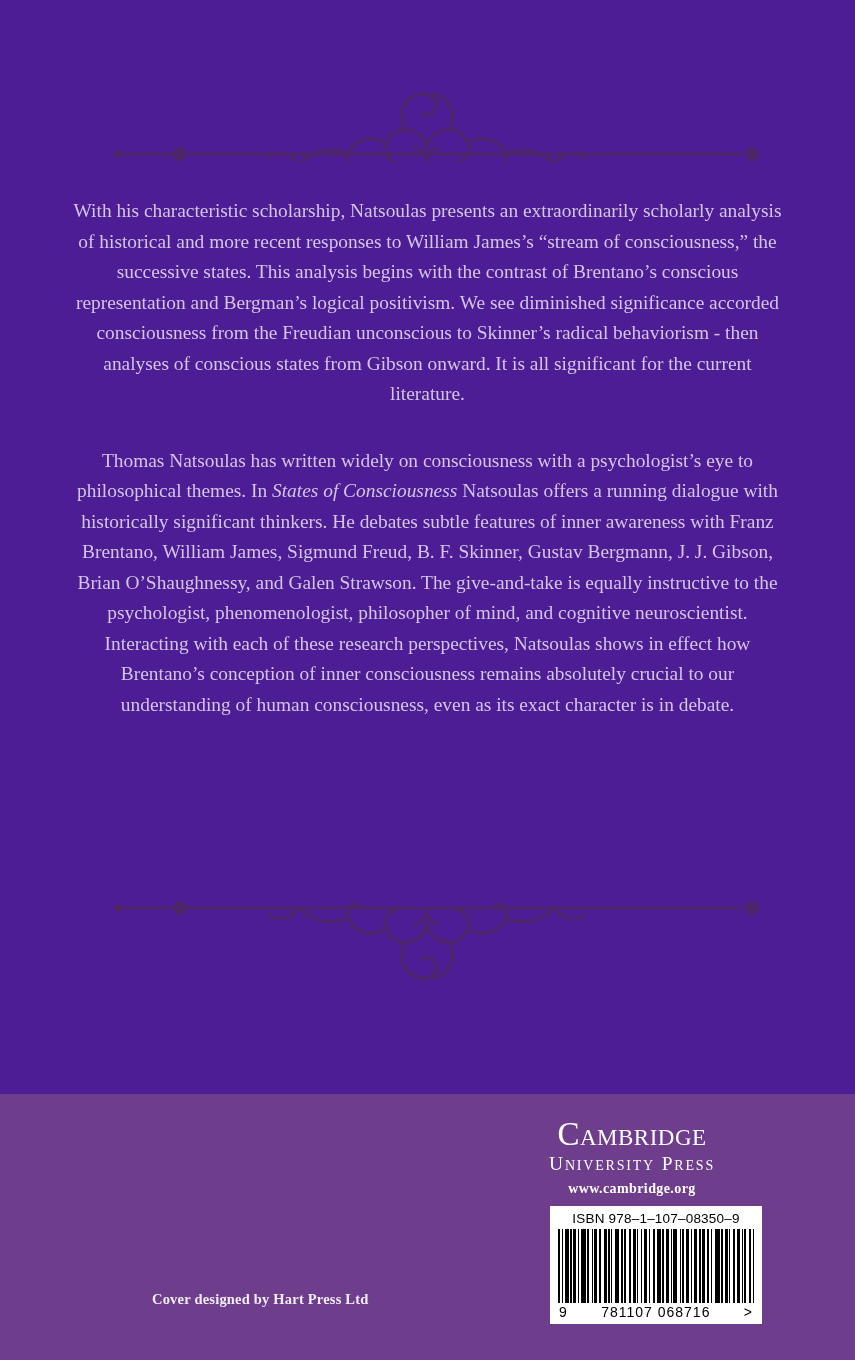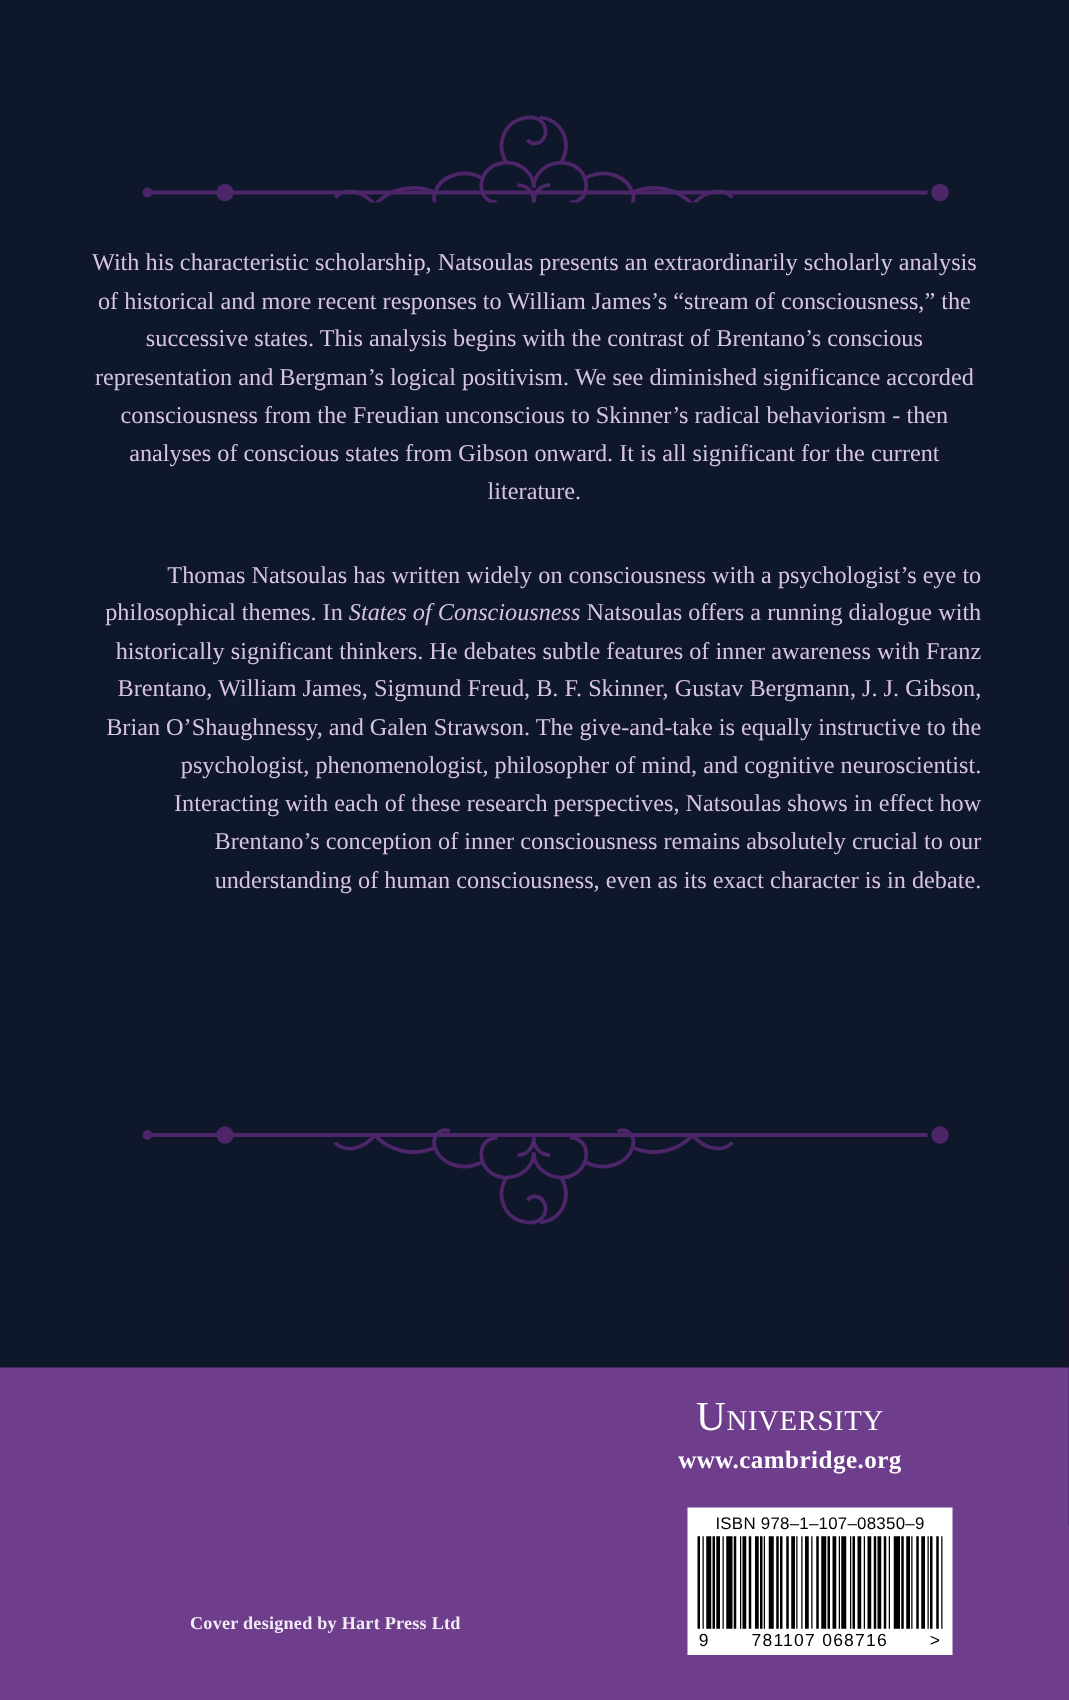--- a/index.html
+++ b/index.html
@@ -20,21 +20,21 @@
     background: #2d1142;
     box-sizing: border-box;
     display: flex;
     flex-direction: column;
   }
   
   .upper {
     position: relative;
     flex: 0 0 1094px;
     height: 1094px;
-    background: #0f172a;
+    background: #4c1d95;
     padding: 12px 60px;
     box-sizing: border-box;
   }
 
   
   .ornament {
     position: absolute;
     left: 0;
     width: 855px;
     height: 90px;
@@ -62,21 +62,21 @@
     margin: 0;
   }
   .blurb .attrib {
     font-style: italic;
     color: #b9a0cc;
     font-size: 19px;
     margin-top: 2px;
   }
   .blurb em { font-style: italic; }
 
-  .blurb.second { margin-top: 36px; text-align: right; }
+  .blurb.second { margin-top: 36px; }
 
   
   .lower {
     position: relative;
     flex: 1 1 auto;
     background: #6e3d8c;
   }
   .logo-block {
     position: absolute;
     right: 78px;
@@ -95,21 +95,21 @@
   }
   .logo-univ {
     font-family: "Liberation Serif", serif;
     font-size: 19.5px;
     letter-spacing: 1.8px;
     line-height: 24px;
     font-variant: small-caps;
   }
   .logo-url {
     font-family: "Liberation Serif", serif;
-    font-size: 20px;
+    font-size: 14px;
     font-weight: bold;
     letter-spacing: 0.4px;
     margin-top: 5px;
   }
   
   .barcode-box {
     position: absolute;
     right: 93px;
     top: 112px;
     width: 212px;
@@ -221,21 +221,22 @@
           <path d="M427 90 C427 82 432 76 440 76"></path>
           <path d="M427 90 C427 82 422 76 414 76"></path>
         </g>
       </svg>
     </div>
   </div>
 
   <div class="lower">
 
     <div class="logo-block">
-      <div class="logo-cambridge">University</div>
+      <div class="logo-cambridge">Cambridge</div>
+      <div class="logo-univ">University Press</div>
       <div class="logo-url">www.cambridge.org</div>
     </div>
 
     <div class="barcode-box">
       <div class="isbn-text">ISBN  978–1–107–08350–9</div>
       <div class="bars">
         <span style="width:2px"></span>
           <span class="w" style="width:2px"></span>
         <span style="width:1px"></span>
           <span class="w" style="width:3px"></span>

